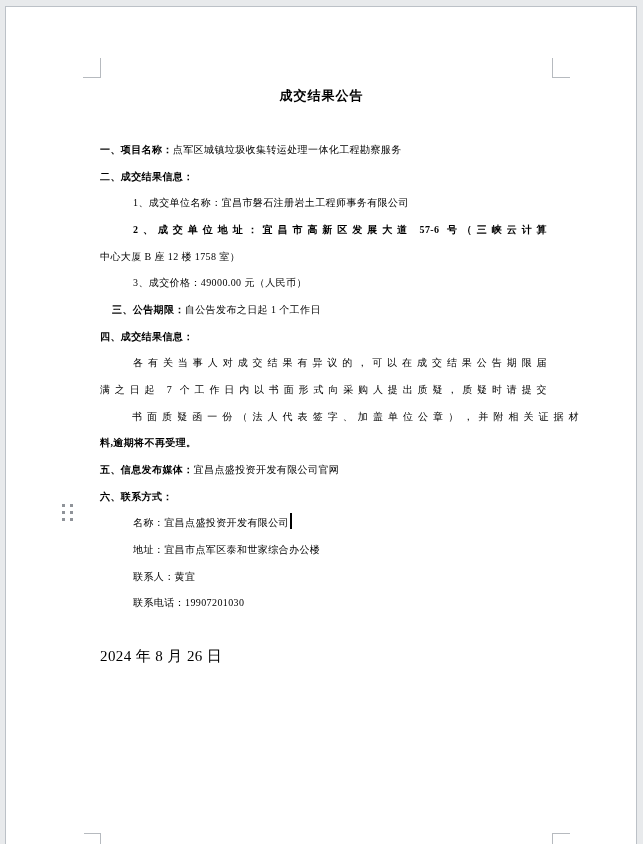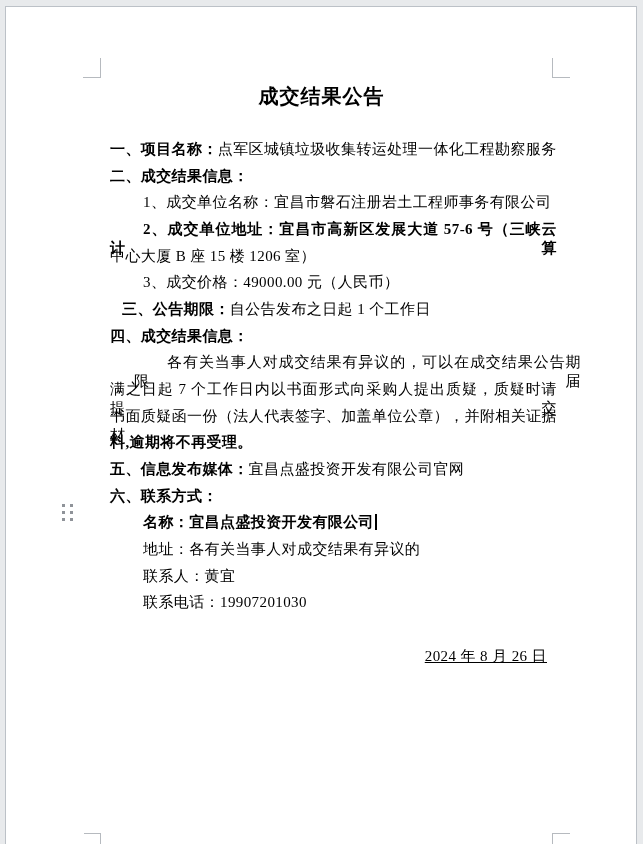--- a/index.html
+++ b/index.html
@@ -20,42 +20,42 @@
     box-sizing:border-box;
   }
   .mark { position:absolute; }
   .mark.tl { left:83px;  top:58px;  width:17px; height:19px; border-right:1px solid #b6babf; border-bottom:1px solid #b6babf; }
   .mark.tr { left:552px; top:58px;  width:17px; height:19px; border-left:1px solid #b6babf;  border-bottom:1px solid #b6babf; }
   .mark.bl { left:84px;  top:833px; width:16px; height:11px; border-right:1px solid #b6babf; border-top:1px solid #b6babf; }
   .mark.br { left:552px; top:833px; width:17px; height:11px; border-left:1px solid #b6babf;  border-top:1px solid #b6babf; }
 
   .doc-title {
     position:absolute; left:5px; top:87px; width:633px;
-    text-align:center; font-weight:bold; font-size:20px;
+    text-align:center; font-weight:bold; font-size:13px;
     letter-spacing:1px; line-height:18px;
   }
   .line {
-    position:absolute; left:110px; width:447px;
-    font-size:15px; line-height:19px; letter-spacing:0.4px;
+    position:absolute; left:100px; width:447px;
+    font-size:10px; line-height:19px; letter-spacing:0.4px;
     white-space:nowrap;
   }
   .line .label { font-weight:bold; }
   .line.justify {
     white-space:normal;
     text-align:justify;
     text-align-last:justify;
     text-justify:inter-character;
   }
   .caret {
     display:inline-block; width:2px; height:16px;
     background:#000; vertical-align:-3px; margin-left:1px;
   }
   .doc-date {
     position:absolute; left:100px; top:647px; width:447px;
-    text-align:right; font-size:15px; letter-spacing:0.4px; line-height:19px;text-decoration:underline;
+    font-size:15px; letter-spacing:0.4px; line-height:19px;
   }
   .drag-handle {
     position:absolute; left:62px; top:504px;
     display:grid;
     grid-template-columns:3px 3px;
     grid-template-rows:3px 3px 3px;
     gap:4px 5px;
   }
   .drag-handle .dot { background:#8f9399; }
 </style>
@@ -72,32 +72,32 @@
 <div class="mark bl"></div>
 <div class="mark br"></div>
 
 <div class="doc-title">成交结果公告</div>
 
 <div id="lines-root">
     <div class="line" style="top: 140px;"><span class="label">一、项目名称：</span><span>点军区城镇垃圾收集转运处理一体化工程勘察服务</span></div>
     <div class="line" style="top: 167px;"><span class="label">二、成交结果信息：</span><span></span></div>
     <div class="line" style="top: 193px; text-indent: 33px;"><span>1、成交单位名称：宜昌市磐石注册岩土工程师事务有限公司</span></div>
     <div class="line justify" style="top: 220px; text-indent: 33px; font-weight: bold;"><span>2、成交单位地址：宜昌市高新区发展大道 57-6 号（三峡云计算</span></div>
-    <div class="line" style="top: 247px;"><span>中心大厦 B 座 15 楼 1206 室）</span></div>
+    <div class="line" style="top: 247px;"><span>中心大厦 B 座 12 楼 1758 室）</span></div>
     <div class="line" style="top: 273px; text-indent: 33px;"><span>3、成交价格：49000.00 元（人民币）</span></div>
     <div class="line" style="top: 300px; margin-left: 12px;"><span class="label">三、公告期限：</span><span>自公告发布之日起 1 个工作日</span></div>
     <div class="line" style="top: 327px;"><span class="label">四、成交结果信息：</span><span></span></div>
-    <div class="line justify" style="top: 353px; text-indent: 33px; margin-left: 24px;"><span>各有关当事人对成交结果有异议的，可以在成交结果公告期限届</span></div>
+    <div class="line justify" style="top: 353px; text-indent: 33px;"><span>各有关当事人对成交结果有异议的，可以在成交结果公告期限届</span></div>
     <div class="line justify" style="top: 380px;"><span>满之日起 7 个工作日内以书面形式向采购人提出质疑，质疑时请提交</span></div>
-    <div class="line justify" style="top: 407px;"><span>书面质疑函一份（法人代表签字、加盖单位公章），并附相关证据材</span></div>
+    <div class="line justify" style="top: 407px; margin-left: 32px;"><span>书面质疑函一份（法人代表签字、加盖单位公章），并附相关证据材</span></div>
     <div class="line" style="top: 433px; font-weight: bold;"><span>料,逾期将不再受理。</span></div>
     <div class="line" style="top: 460px;"><span class="label">五、信息发布媒体：</span><span>宜昌点盛投资开发有限公司官网</span></div>
     <div class="line" style="top: 487px;"><span class="label">六、联系方式：</span><span></span></div>
-    <div class="line" style="top: 513px; text-indent: 33px; font-weight: bold;"><span>名称：宜昌点盛投资开发有限公司</span><span class="caret"></span></div>
-    <div class="line" style="top: 540px; text-indent: 33px;"><span>地址：各有关当事人对成交结果有异议的</span></div>
+    <div class="line" style="top: 513px; text-indent: 33px;"><span>名称：宜昌点盛投资开发有限公司</span><span class="caret"></span></div>
+    <div class="line" style="top: 540px; text-indent: 33px;"><span>地址：宜昌市点军区泰和世家综合办公楼</span></div>
     <div class="line" style="top: 567px; text-indent: 33px;"><span>联系人：黄宜</span></div>
     <div class="line" style="top: 593px; text-indent: 33px;"><span>联系电话：19907201030</span></div>
   </div>
 
 <div class="doc-date">2024 年 8 月 26 日</div>
 
 <div class="drag-handle">
   <span class="dot"></span>
     <span class="dot"></span>
   <span class="dot"></span>

